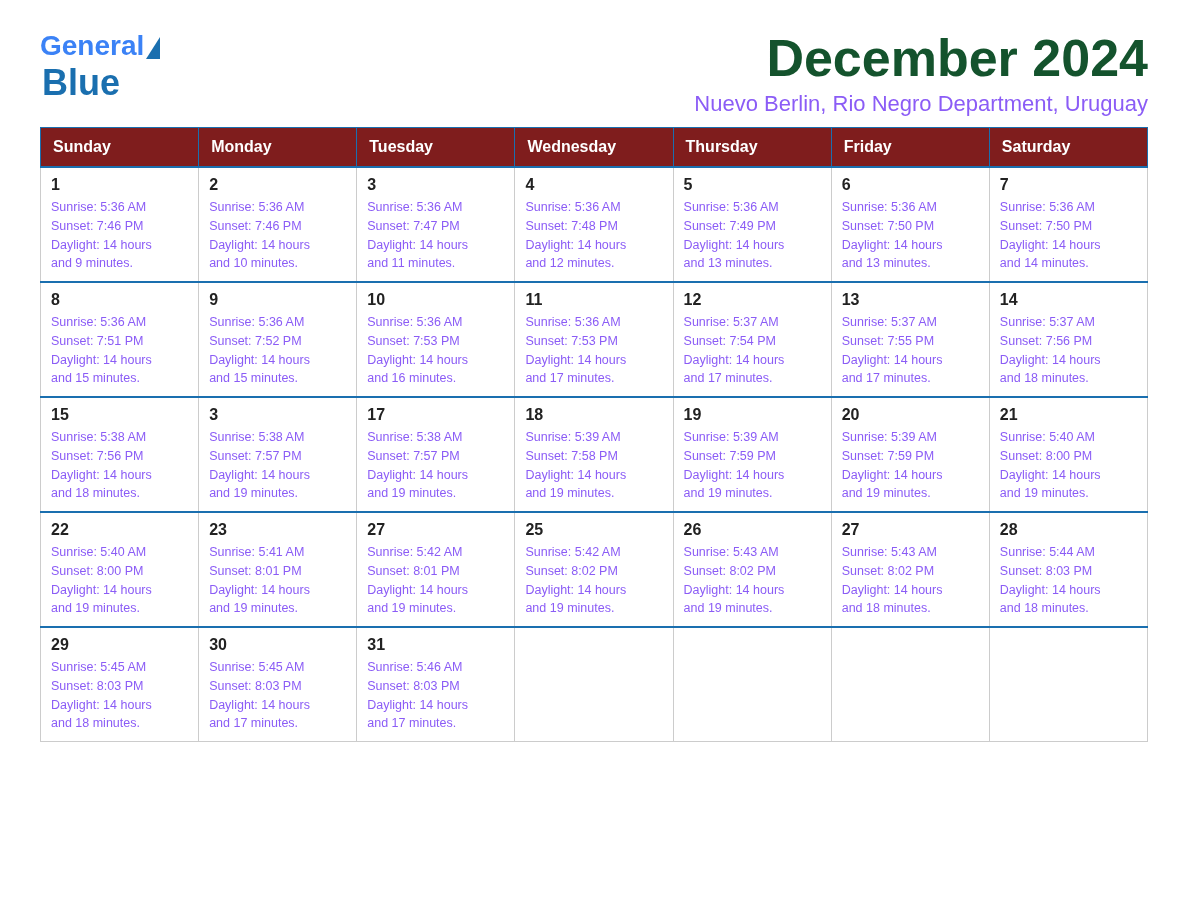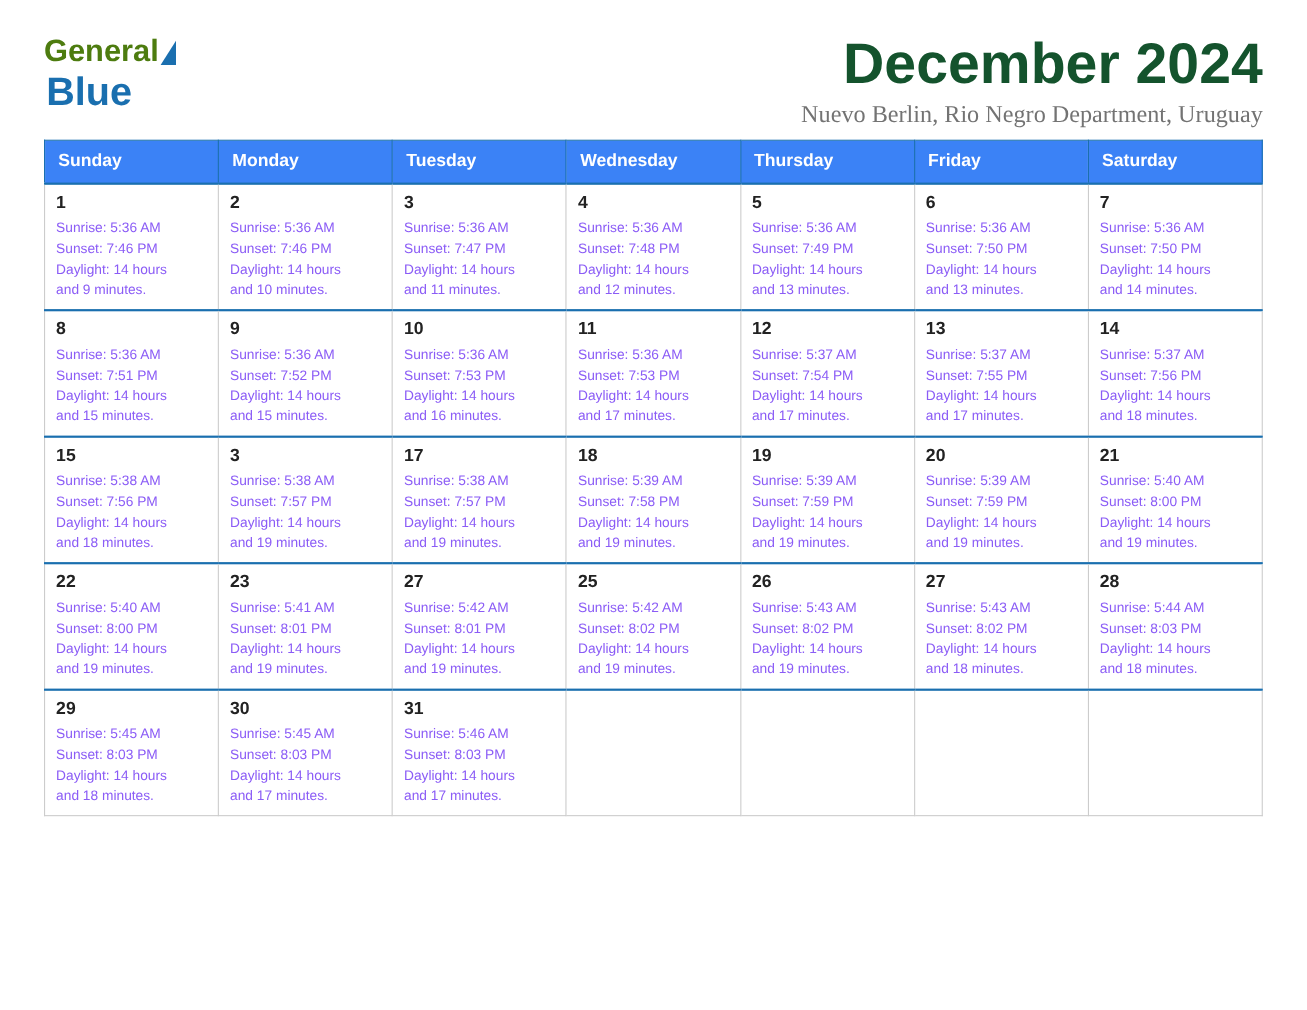--- a/index.html
+++ b/index.html
@@ -12,21 +12,21 @@
     }
     .header {
       display: flex;
       justify-content: space-between;
       align-items: flex-start;
       margin-bottom: 10px;
     }
     .logo-text-general {
       font-size: 28px;
       font-weight: bold;
-      color: #4d7c0f;
+      color: #3b82f6;
     }
     .logo-text-blue {
       font-size: 36px;
       font-weight: bold;
       color: #1a6faf;
     }
     .logo-icon {
       width: 0;
       height: 0;
       border-left: 14px solid transparent;
@@ -40,31 +40,30 @@
     }
     .title-block h1 {
       font-size: 52px;
       font-weight: bold;
       color: #14532d;
       line-height: 1.1;
     }
     .title-block h2 {
       font-size: 22px;
       font-weight: normal;
-      color: #737373;
+      color: #8b5cf6;
       margin-top: 4px;
-      font-family: Liberation Serif, serif;
     }
     .calendar {
       width: 100%;
       border-collapse: collapse;
       margin-top: 10px;
     }
     .calendar thead tr th {
-      background-color: #3b82f6;
+      background-color: #7f1d1d;
       color: #fff;
       font-size: 16px;
       font-weight: bold;
       padding: 10px 12px;
       text-align: left;
       border: 1px solid #1a6faf;
     }
     .calendar tbody tr td {
       vertical-align: top;
       padding: 8px 10px;

